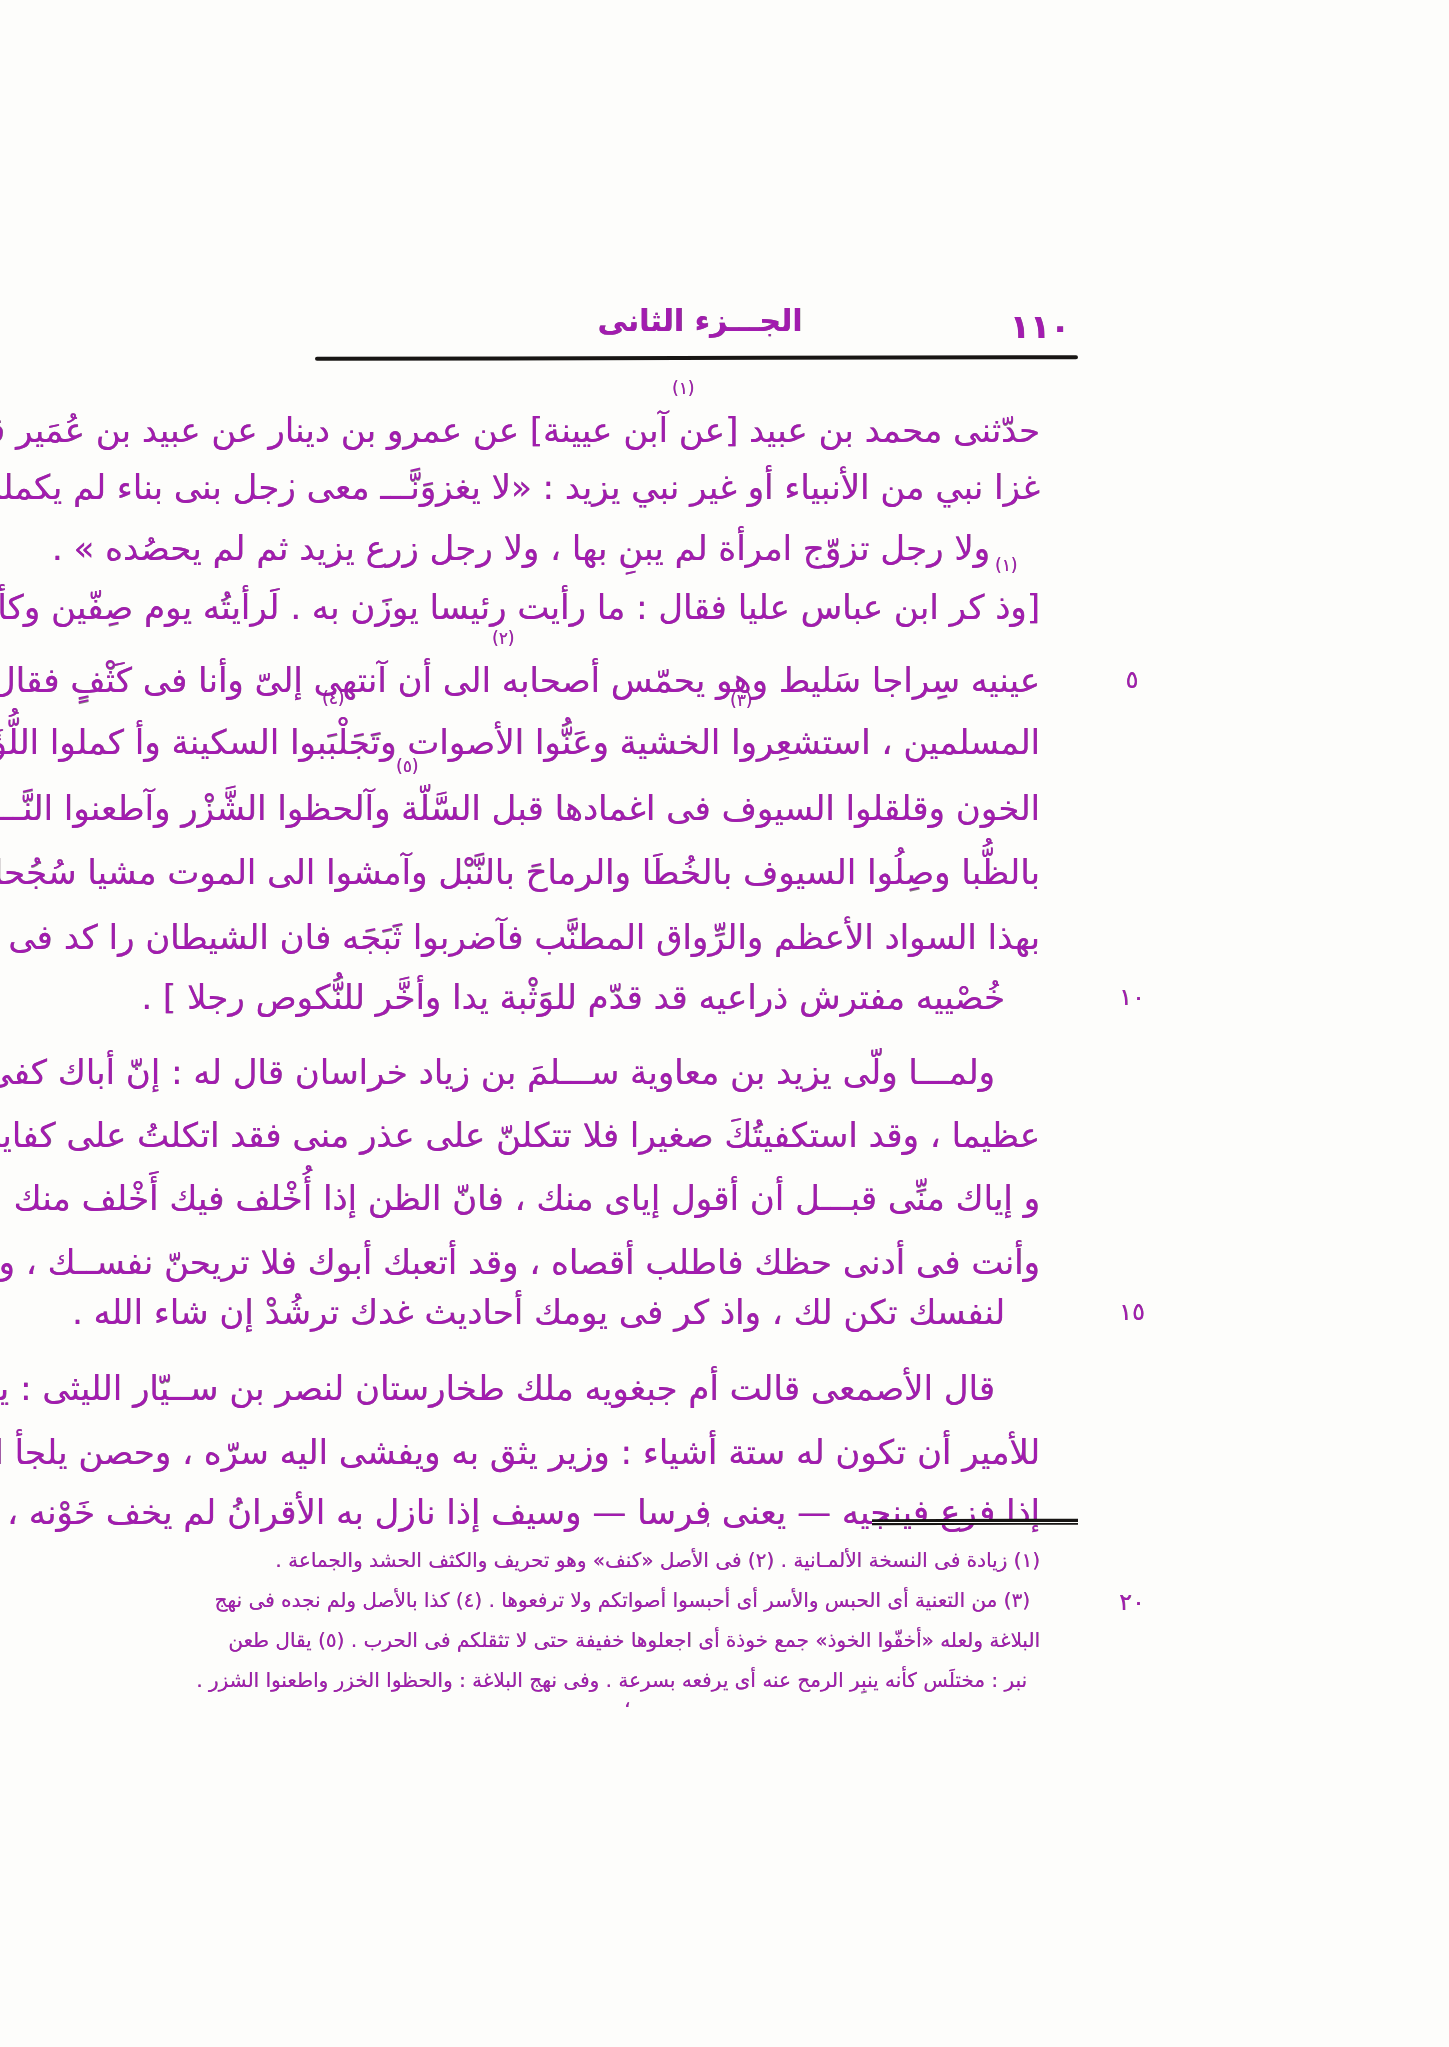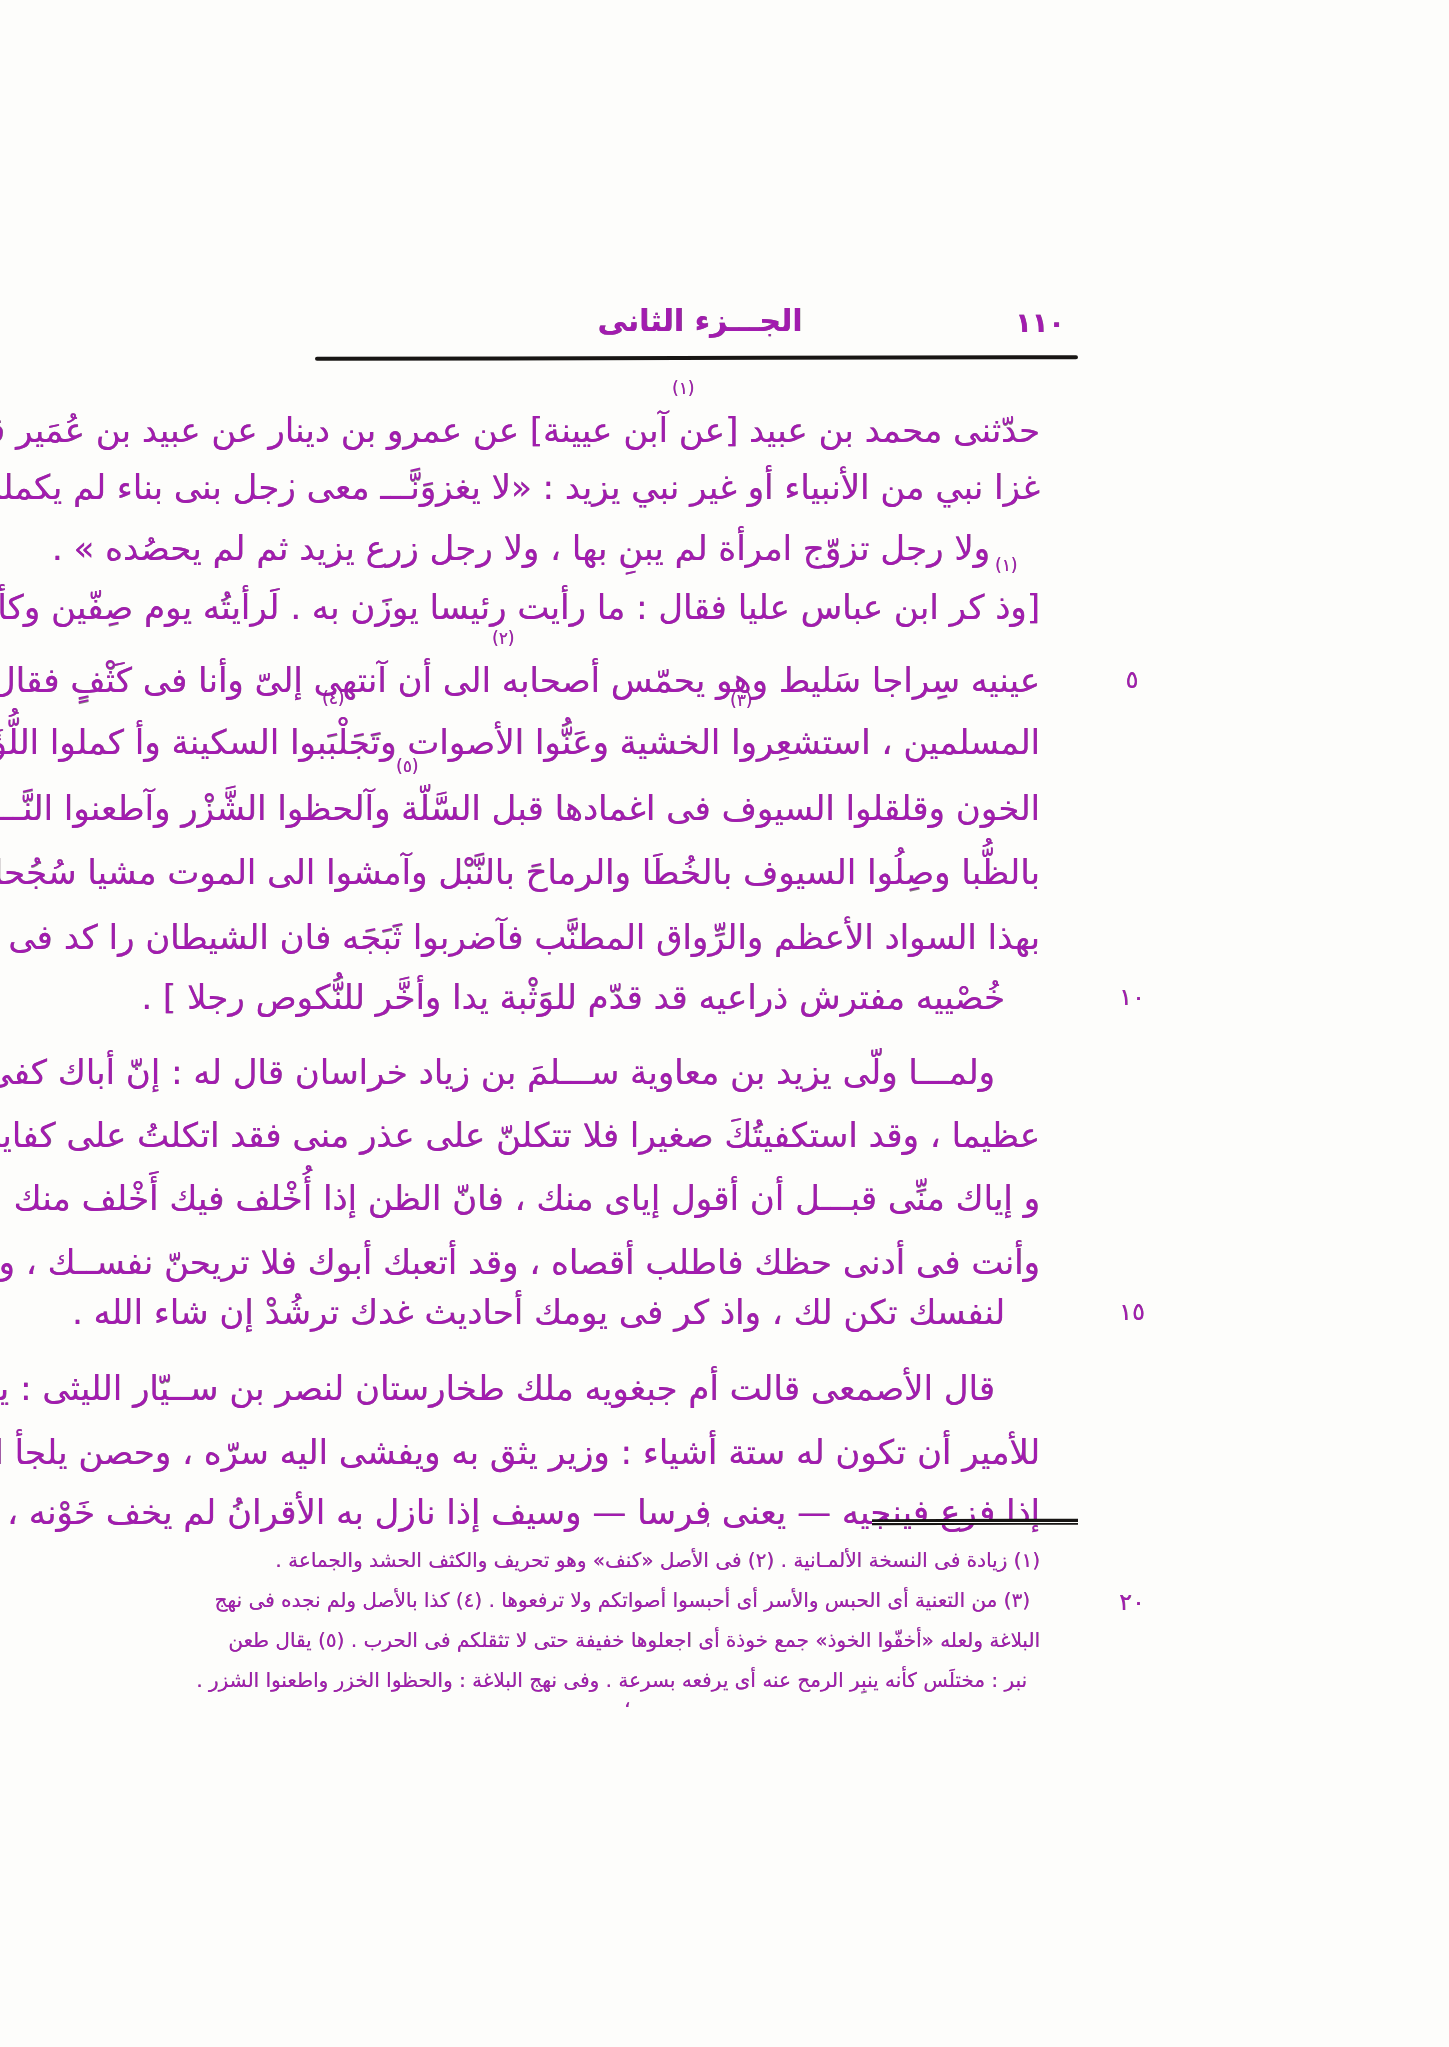--- a/index.html
+++ b/index.html
@@ -12,21 +12,21 @@
     color:#a21caf;
   }
   .ink{ text-shadow:0.3px 0.3px 0.35px rgba(27,25,22,0.55); }
   #hdr-title{
     position:absolute;top:303px;left:470px;width:460px;
     text-align:center;font-size:30px;font-weight:bold;
     direction:rtl;white-space:nowrap;
   }
   #hdr-pagenum{
     position:absolute;top:307px;left:995px;width:90px;
-    text-align:center;font-size:27px;font-weight:bold;
+    text-align:center;font-size:33px;font-weight:bold;
     letter-spacing:3px;direction:rtl;white-space:nowrap;
   }
   #hdr-rule{
     position:absolute;top:356px;left:315px;width:763px;height:4px;
     background:#181614;border-radius:2px;transform:rotate(-0.12deg);
   }
   .bline{
     position:absolute;height:52px;line-height:52px;
     font-size:34px;direction:rtl;white-space:nowrap;
     text-align:justify;text-align-last:justify;

